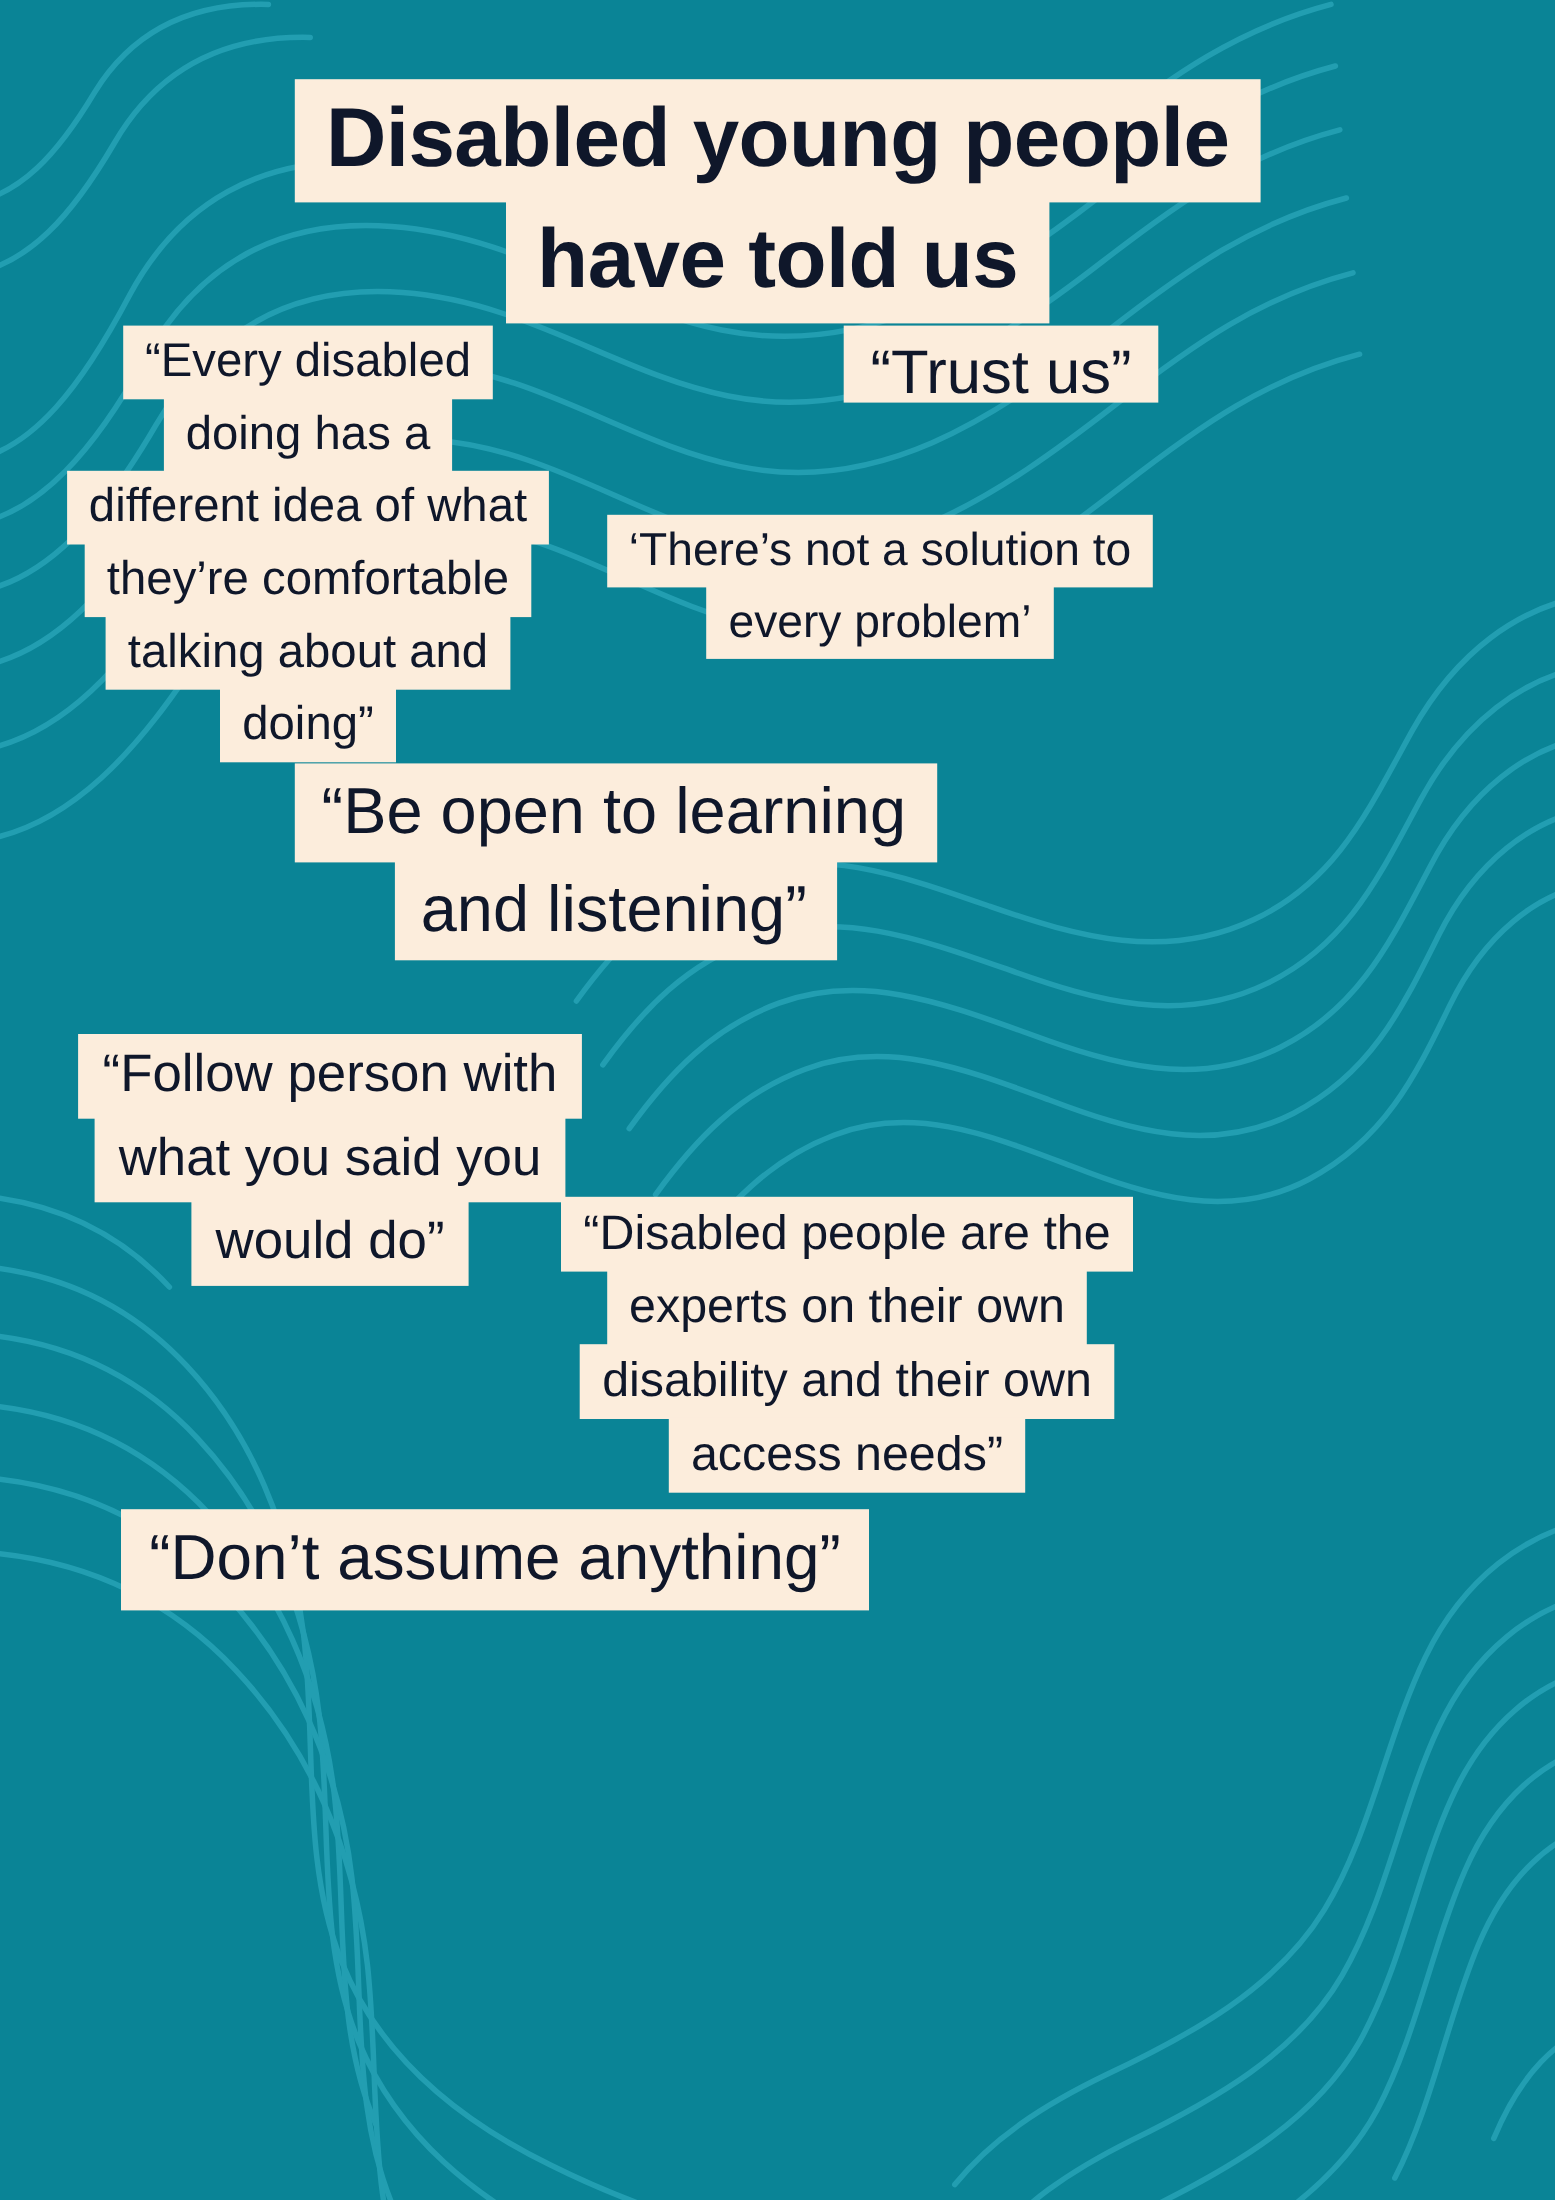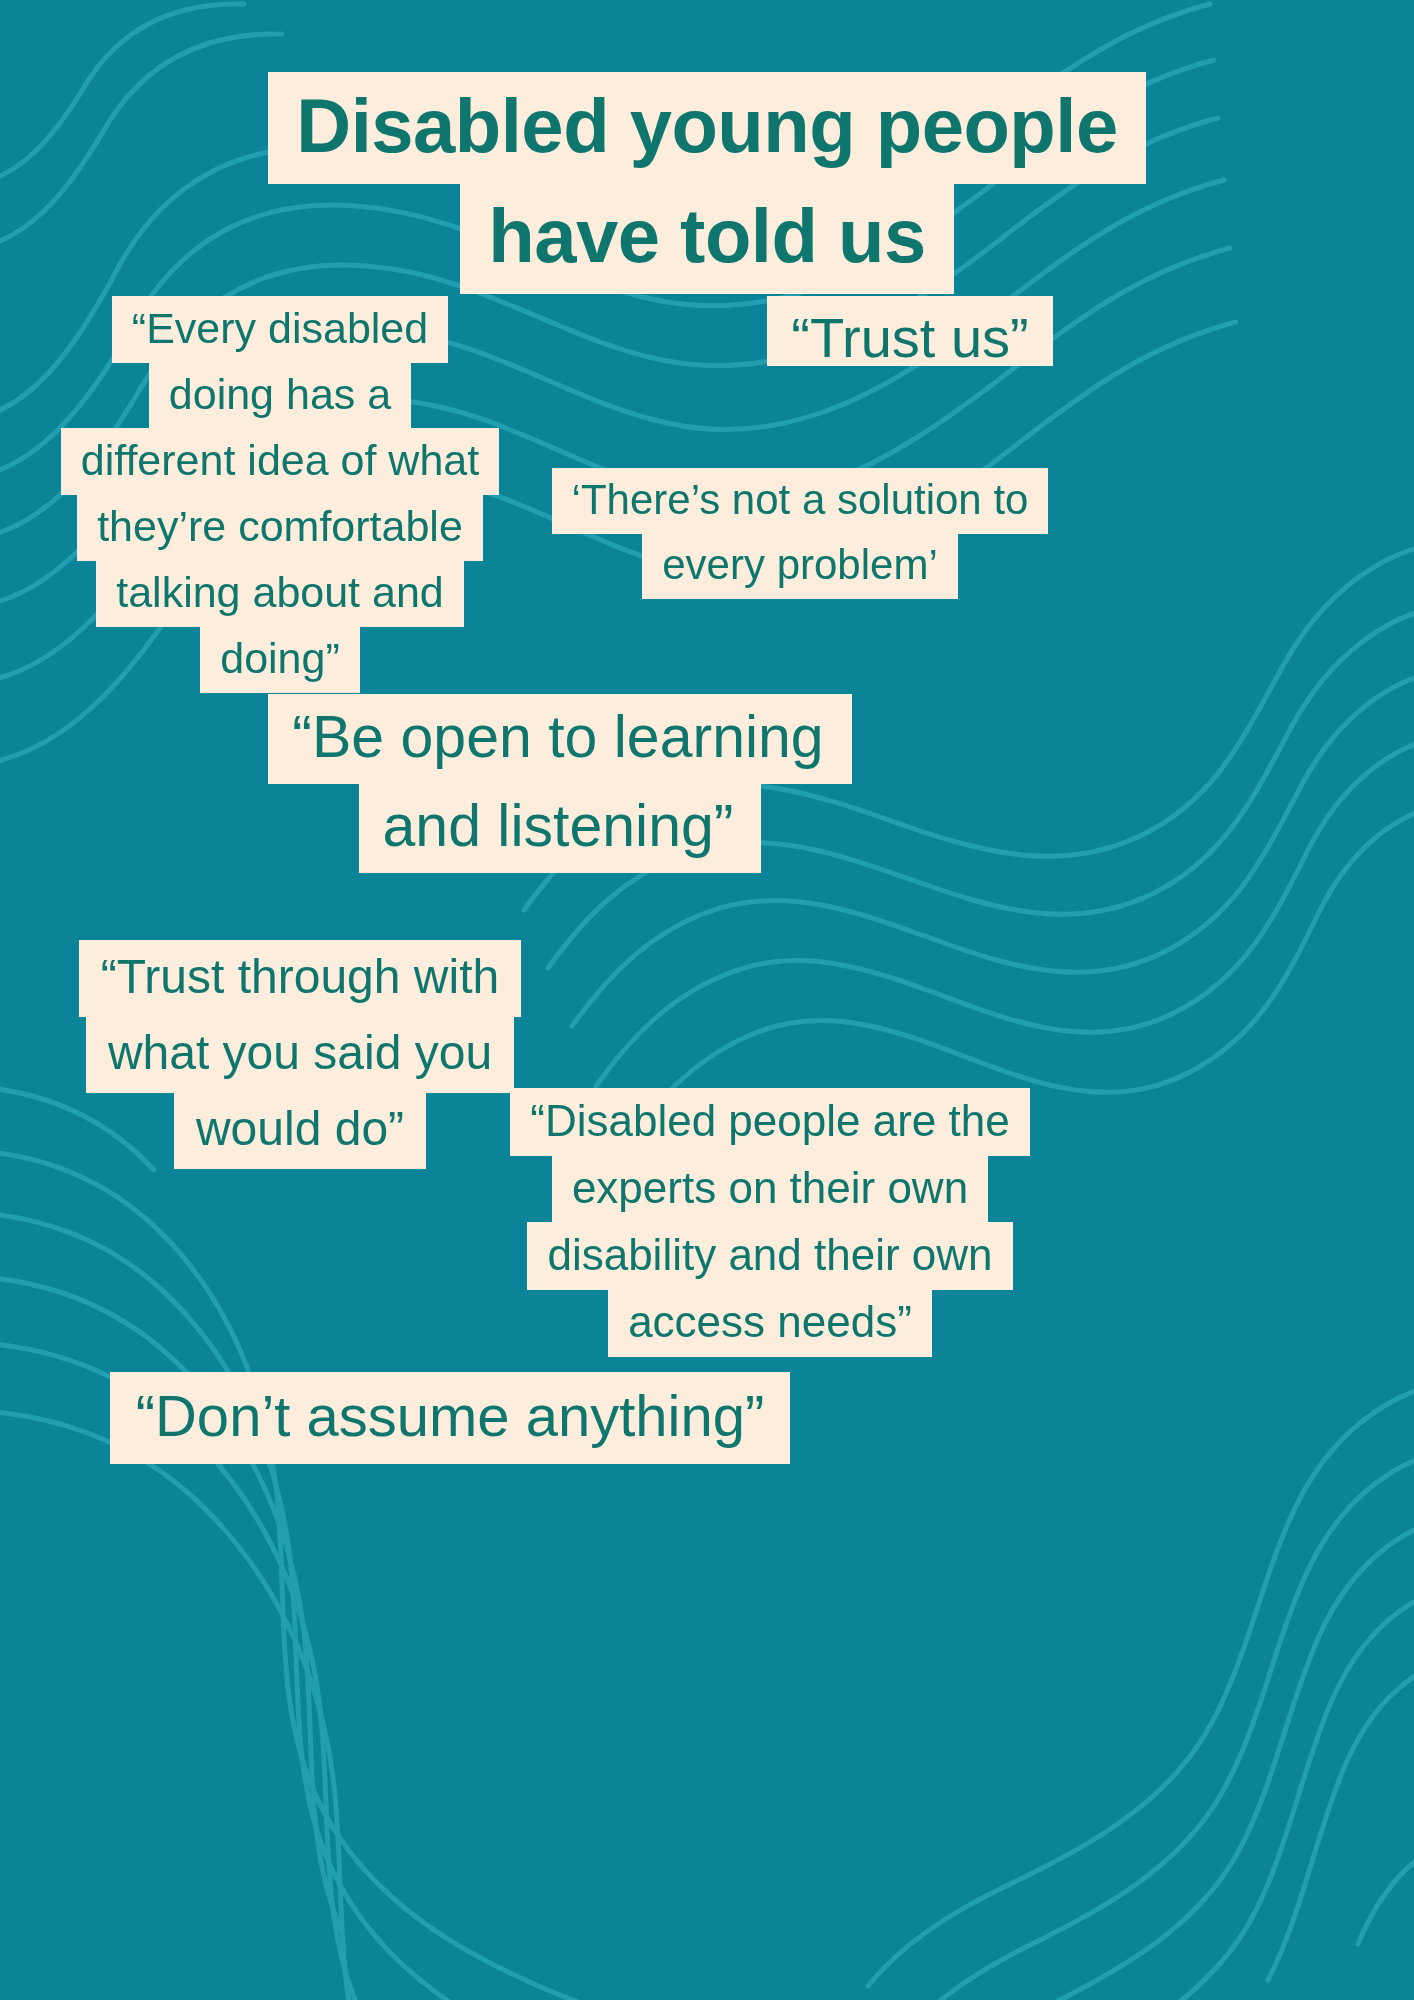--- a/index.html
+++ b/index.html
@@ -26,21 +26,21 @@
     position: absolute;
     inset: 0;
     z-index: 2;
     width: 1414px;
     height: 2000px;
   }
 
   
   .qblock {
     position: absolute;
-    color: #0f766e;
+    color: #0f172a;
     line-height: 1.0;
   }
   .qblock .ln {
     display: table;
     background: #fceddc;
     white-space: pre;
     margin: 0 auto;
   }
 
   
@@ -171,21 +171,21 @@
     <div class="ln">‘There’s not a solution to</div>
     <div class="ln">every problem’</div>
   </div>
 
   <div id="quote-be-open" class="qblock quote">
     <div class="ln">“Be open to learning</div>
     <div class="ln">and listening”</div>
   </div>
 
   <div id="quote-follow-through" class="qblock quote">
-    <div class="ln">“Trust through with</div>
+    <div class="ln">“Follow person with</div>
     <div class="ln">what you said you</div>
     <div class="ln">would do”</div>
   </div>
 
   <div id="quote-experts" class="qblock quote">
     <div class="ln">“Disabled people are the</div>
     <div class="ln">experts on their own</div>
     <div class="ln">disability and their own</div>
     <div class="ln">access needs”</div>
   </div>

